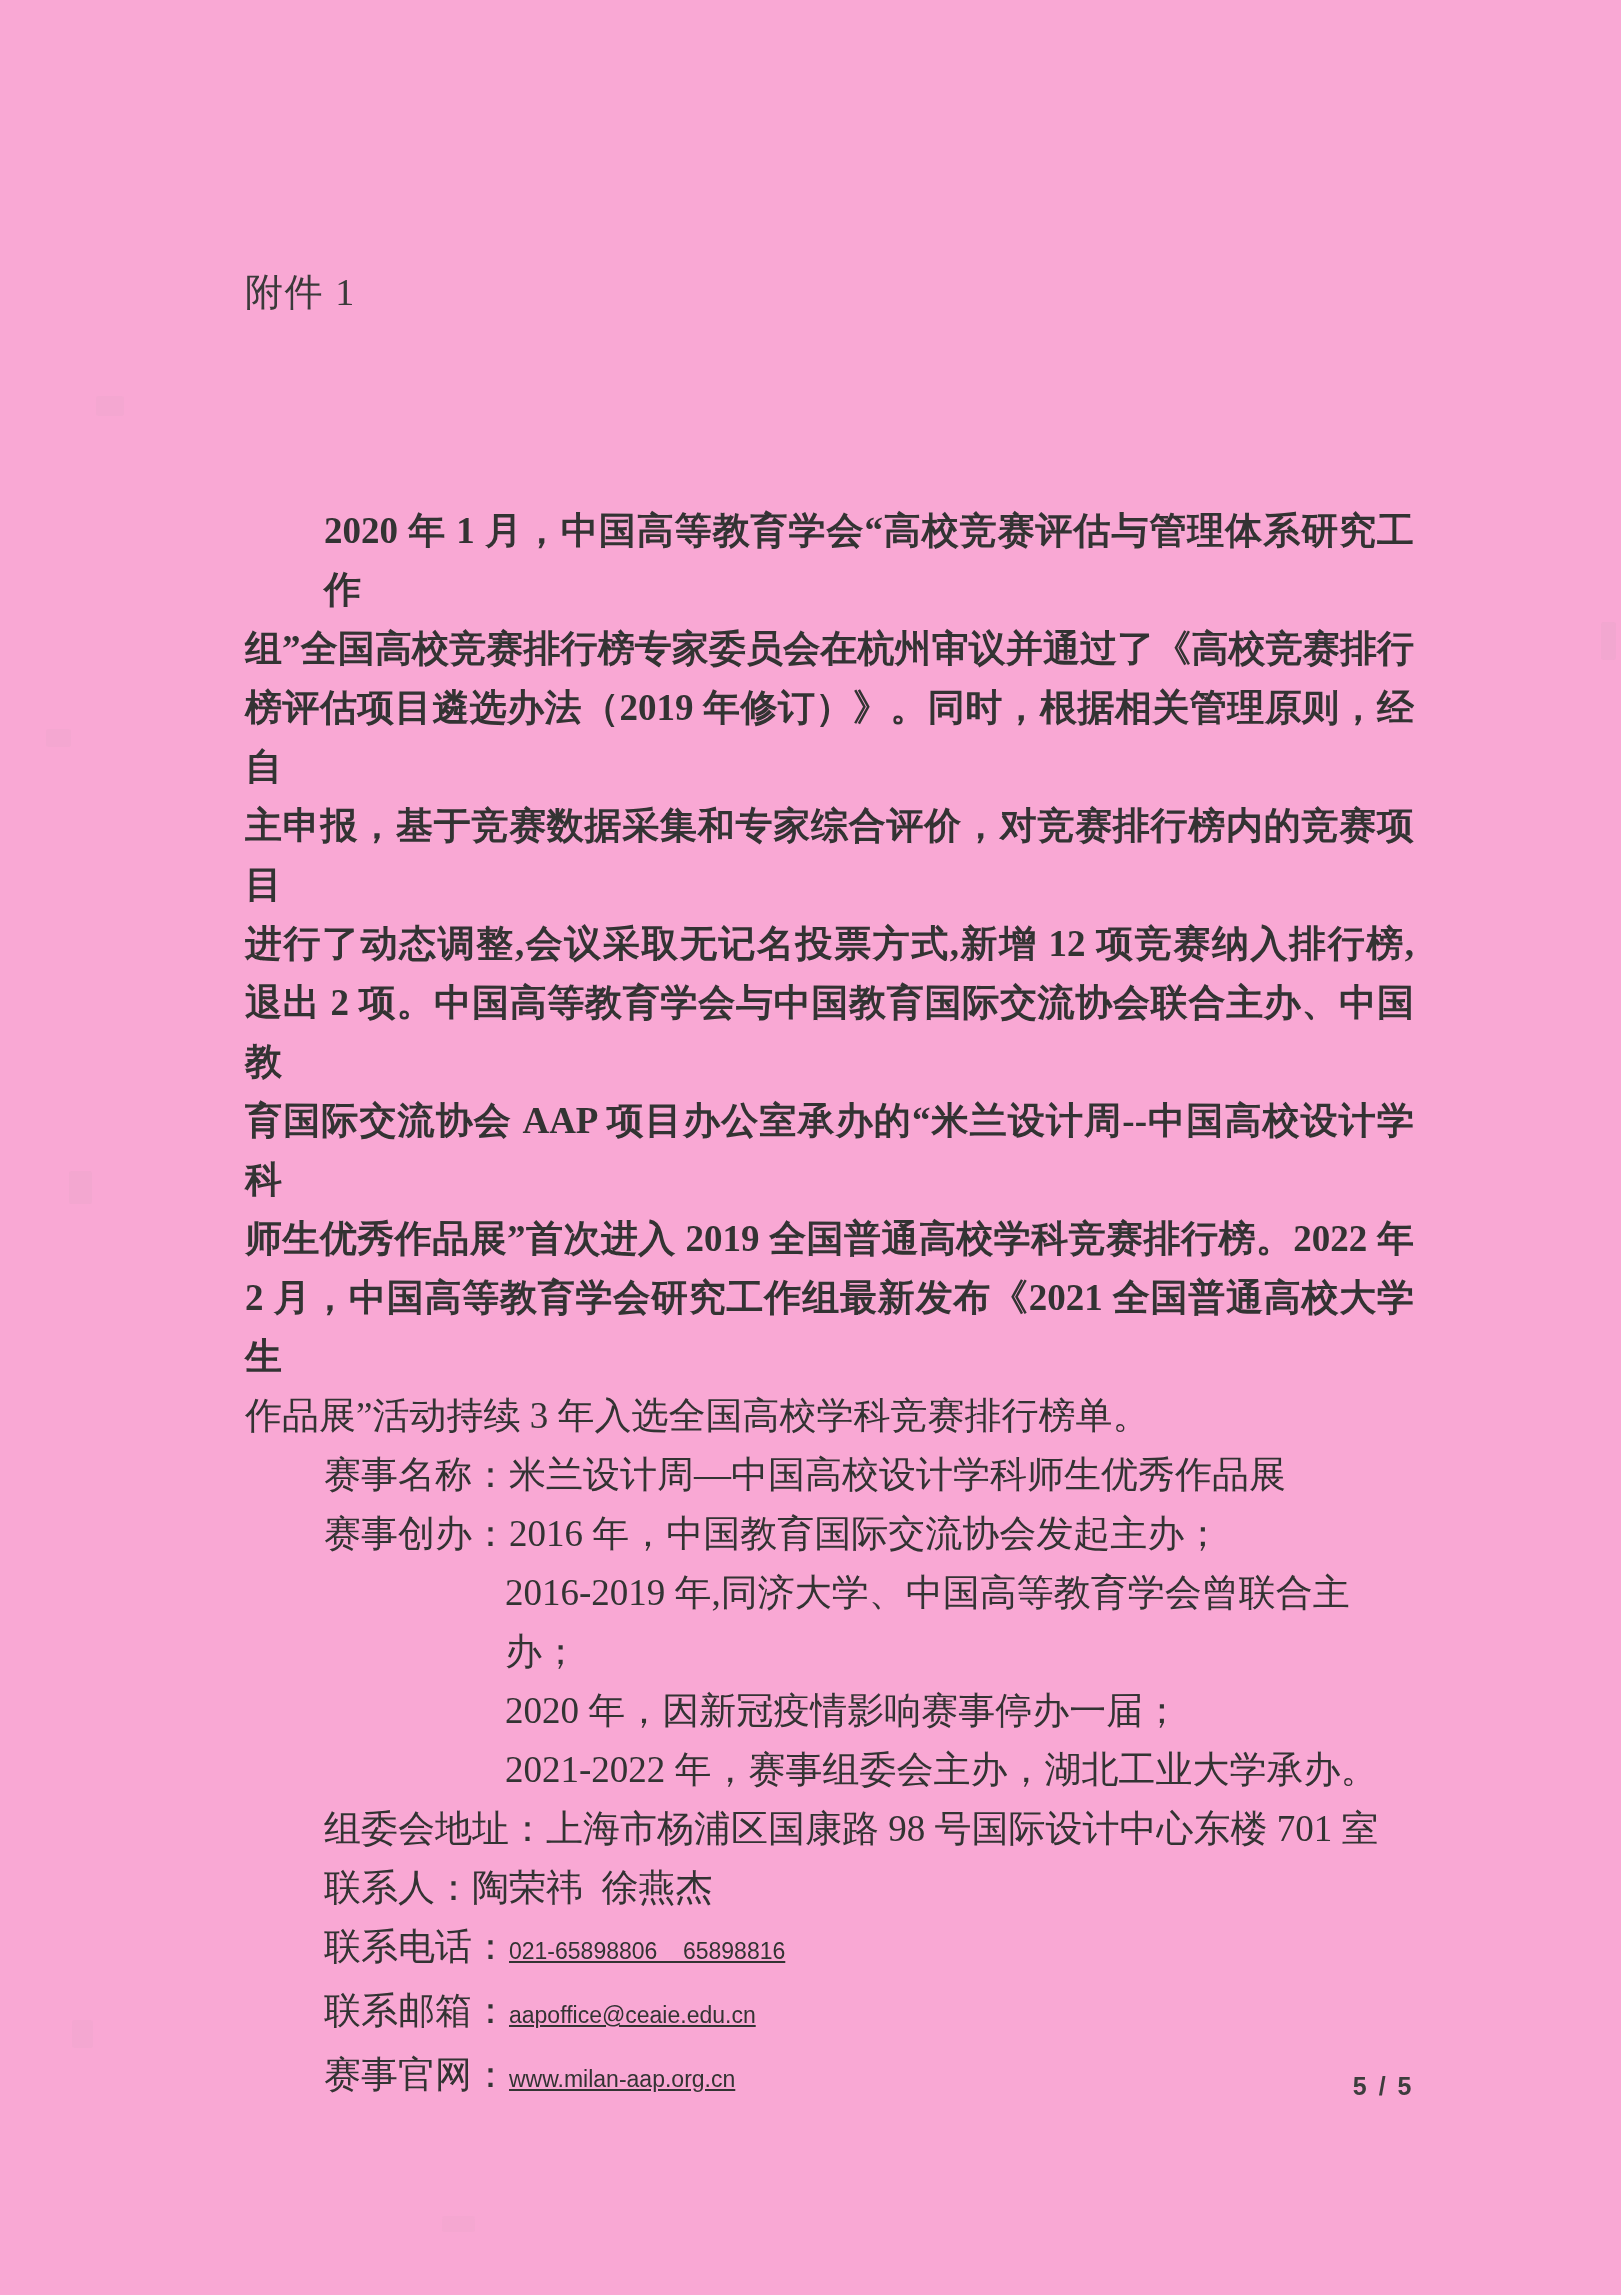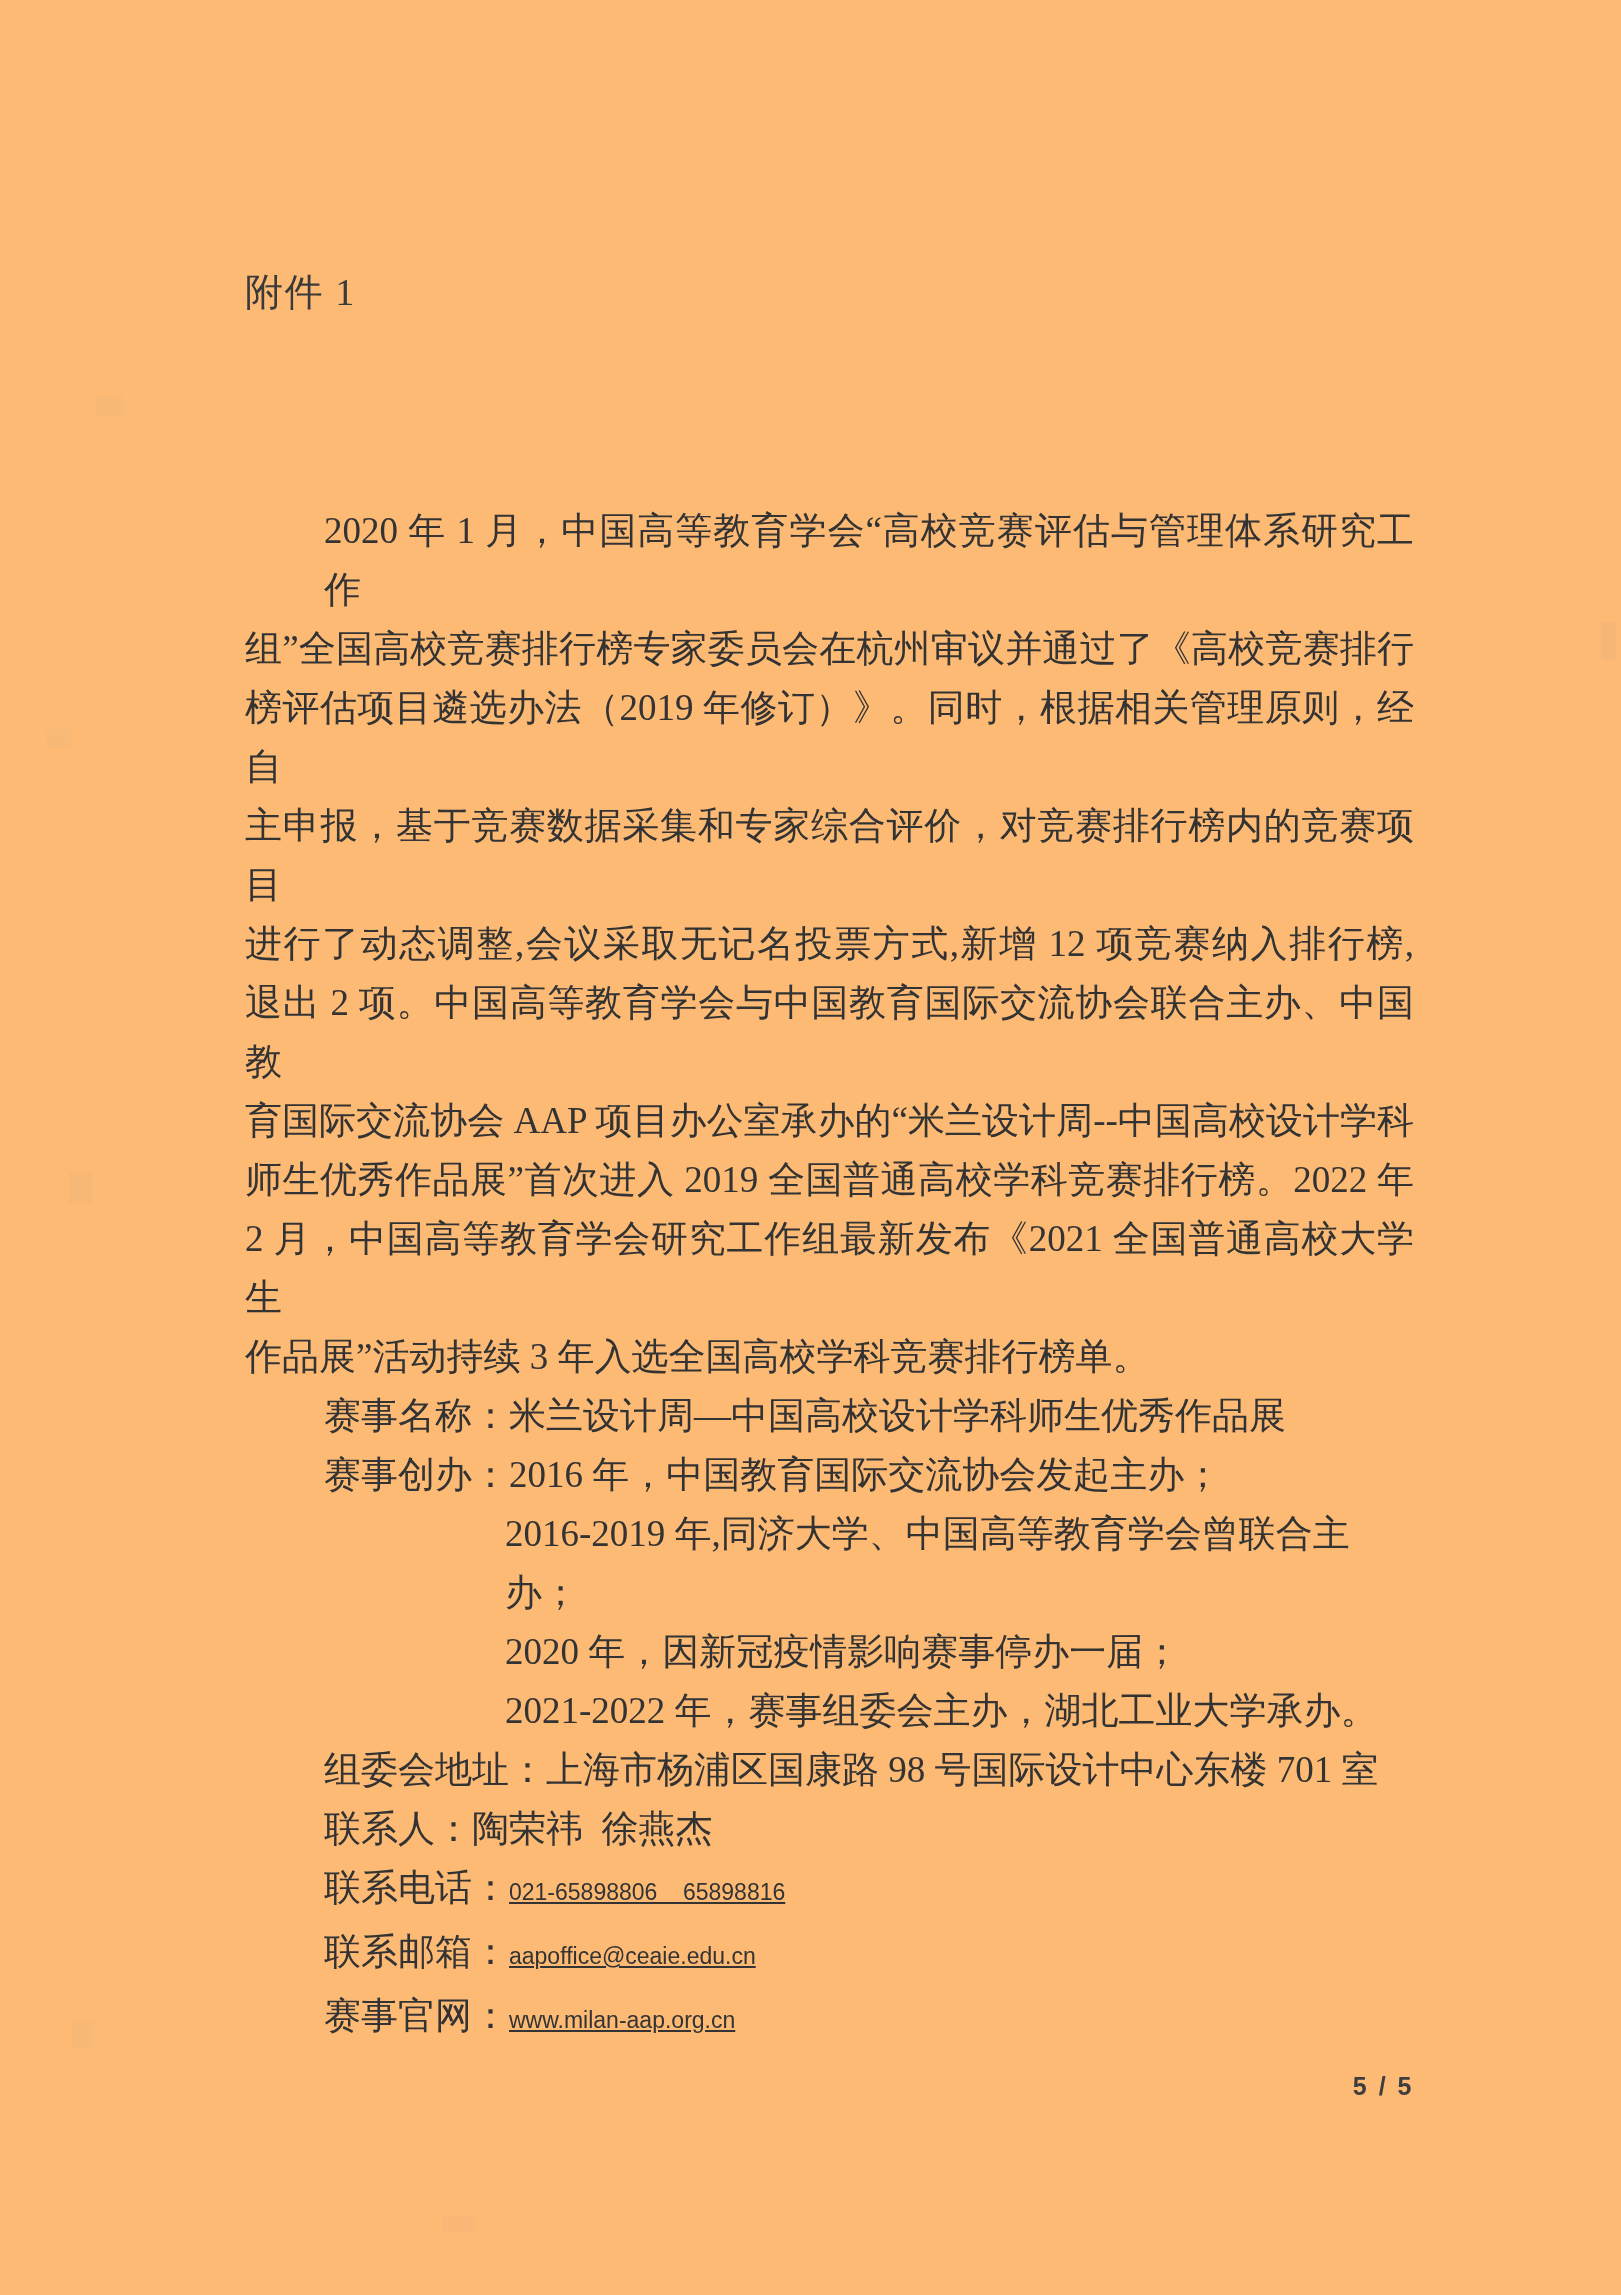--- a/index.html
+++ b/index.html
@@ -1,39 +1,39 @@
 <!DOCTYPE html>
 <html lang="zh" style="font-size:13px"><head>
 <meta charset="utf-8">
 <style>
   html,body{margin:0;padding:0;background:#e9e9e9;}
   .page{
     position:relative;
     width:1622px;height:2295px;
     margin:0 auto;
-    background:#fdba74;
+    background:#f9a8d4;
     font-family:"Liberation Serif","DejaVu Serif",serif;
     color:#323232;
     overflow:hidden;
   }
   .attachment{
     position:absolute;left:245px;top:267px;
     font-size:38px;letter-spacing:1.6px;color:#3a3a3a;
   }
   .doc-title{
     position:absolute;left:245px;top:375px;width:1169px;
     text-align:center;font-size:42px;font-weight:700;
     letter-spacing:2.5px;color:#262626;
   }
   .body-block{
     position:absolute;left:245px;top:501px;width:1169px;
     font-size:37px;line-height:59px;color:#333;
   }
   .line{min-height:59px;}
-  .jline{text-align:justify;text-align-last:justify;}
+  .jline{text-align:justify;text-align-last:justify;font-weight:bold;}
   .indent{padding-left:79px;}
   .cont{padding-left:260px;}
   .val{white-space:pre-wrap;}
   .sans{font-family:"Liberation Sans","DejaVu Sans",sans-serif;font-size:23px;text-decoration:underline;}
   .footer{
     position:absolute;left:245px;top:2072px;width:1169px;
     text-align:right;
     font-family:"Liberation Sans","DejaVu Sans",sans-serif;
     font-size:25px;font-weight:700;color:#3d3d3d;letter-spacing:2.5px;
   }

